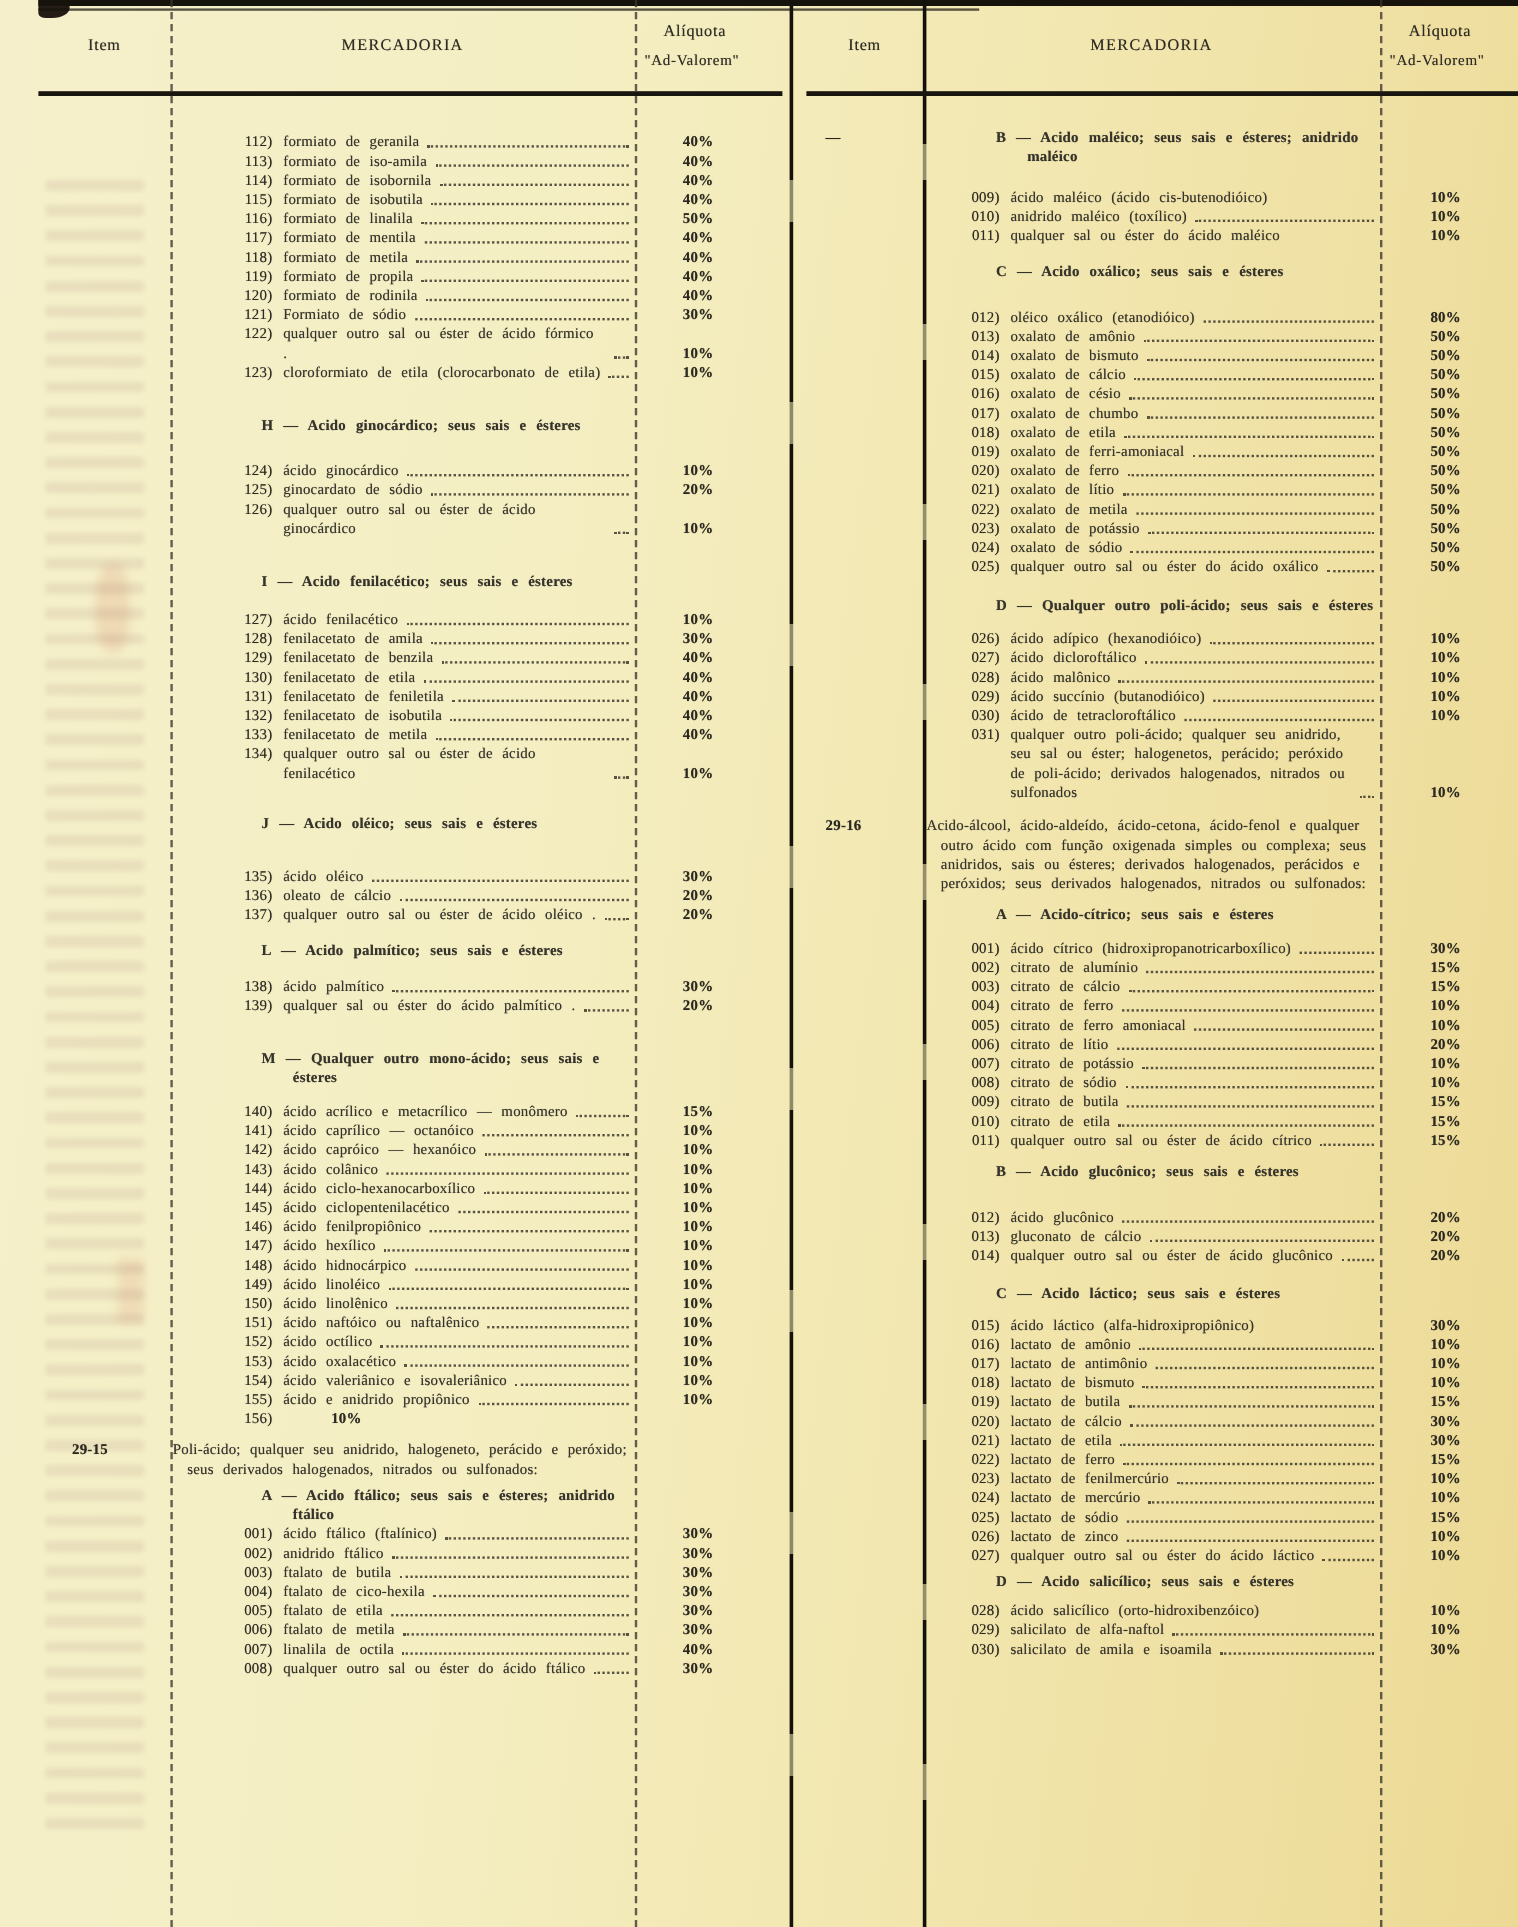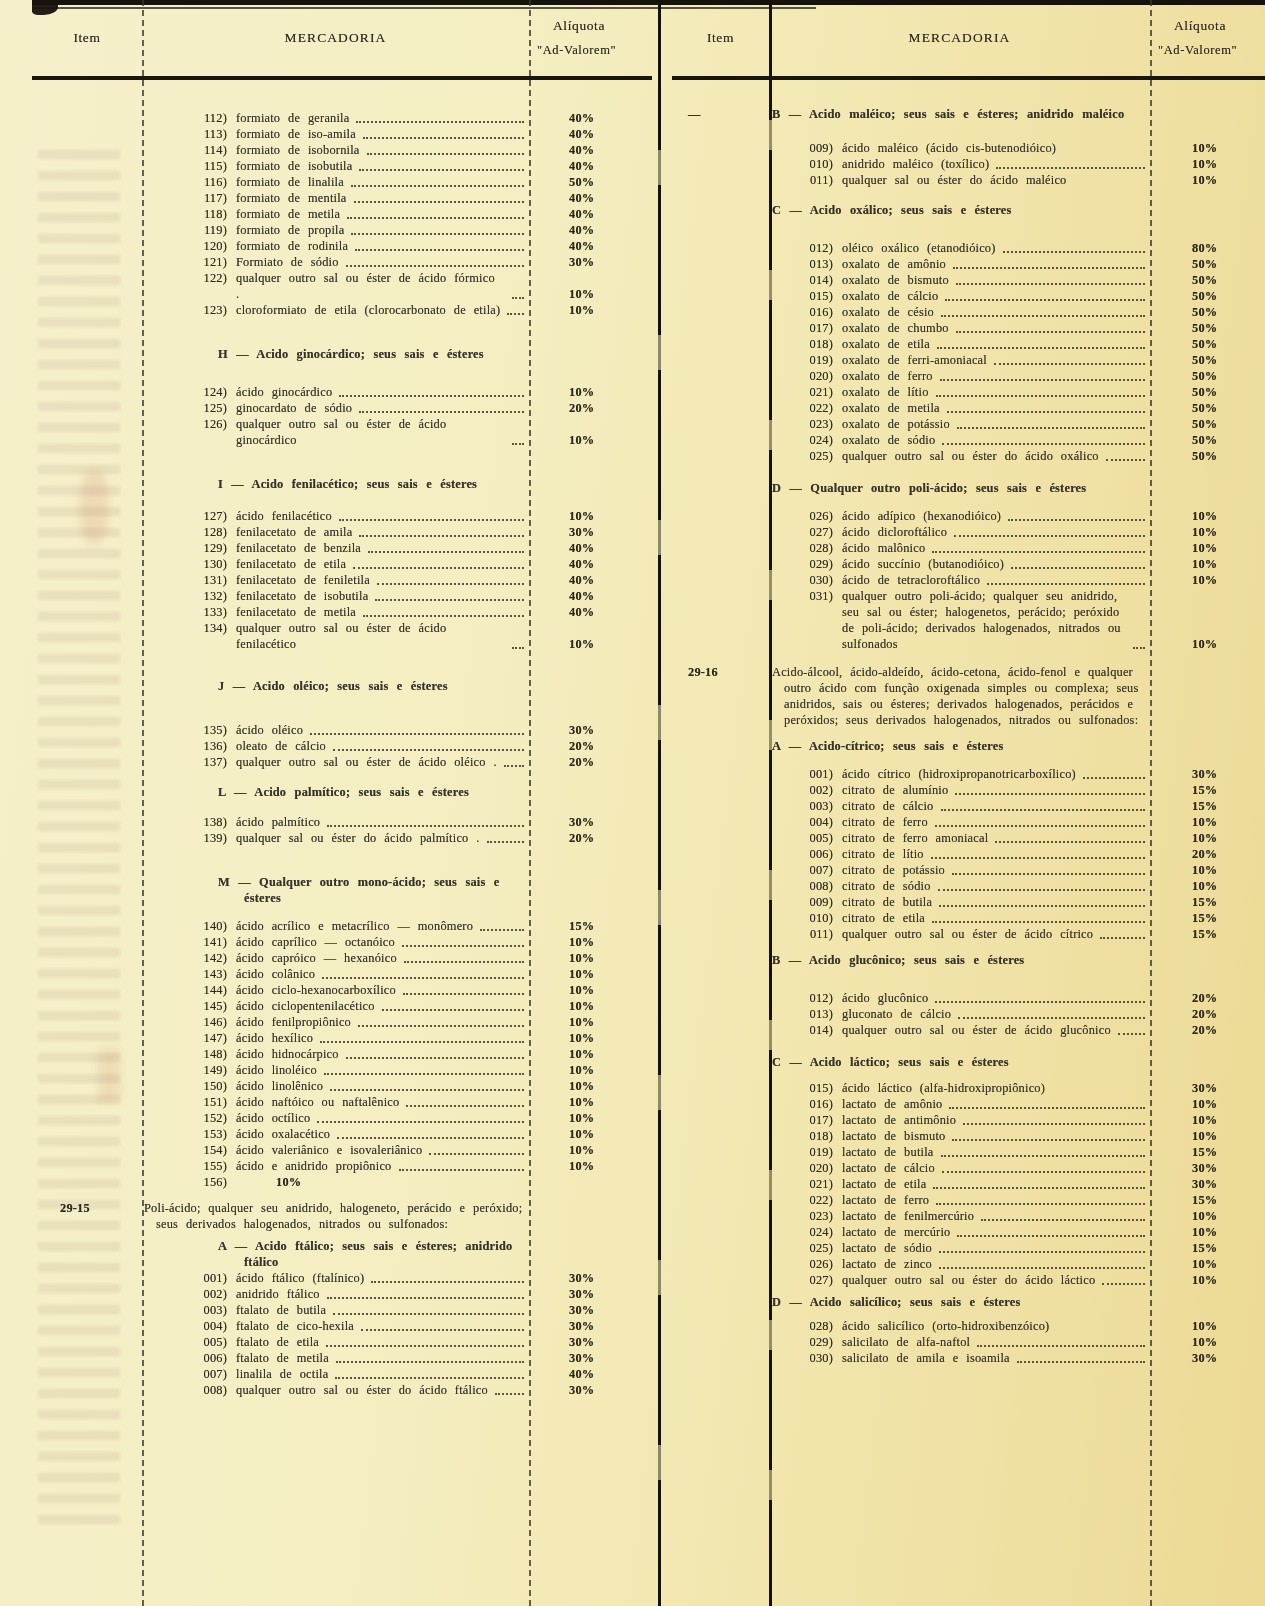--- a/index.html
+++ b/index.html
@@ -68,21 +68,21 @@
   .nd .leader{border-bottom:none;}
   .e-rate{flex:none;align-self:flex-end;box-sizing:border-box;font-weight:bold;color:#2b2820;}
   .tbl-left .e-rate{width:123px;padding-left:40px;}
   .tbl-right .e-rate{width:147px;padding-left:42px;}
 
   .i-cell{flex:none;box-sizing:border-box;font-weight:bold;color:#2b2820;}
   .tbl-left .i-cell{width:112px;padding-left:28px;}
   .tbl-right .i-cell{width:100px;padding-left:16px;}
   .sec-body{flex:1;font-weight:bold;box-sizing:border-box;}
   .tbl-left .sec-body{padding-left:74px;margin-right:125px;}
-  .tbl-right .sec-body{margin-right:150px;}
+  .tbl-right .sec-body{padding-left:58px;margin-right:150px;}
   .sec-inner{padding-left:26px;text-indent:-26px;word-spacing:5px;}
   .top-body{flex:1;box-sizing:border-box;}
   .tbl-left .top-body{margin-right:122px;}
   .tbl-right .top-body{margin-right:148px;}
   .top-inner{padding-left:12px;text-indent:-12px;}
 </style>
 </head>
 <body>
 
 <div class="page">

